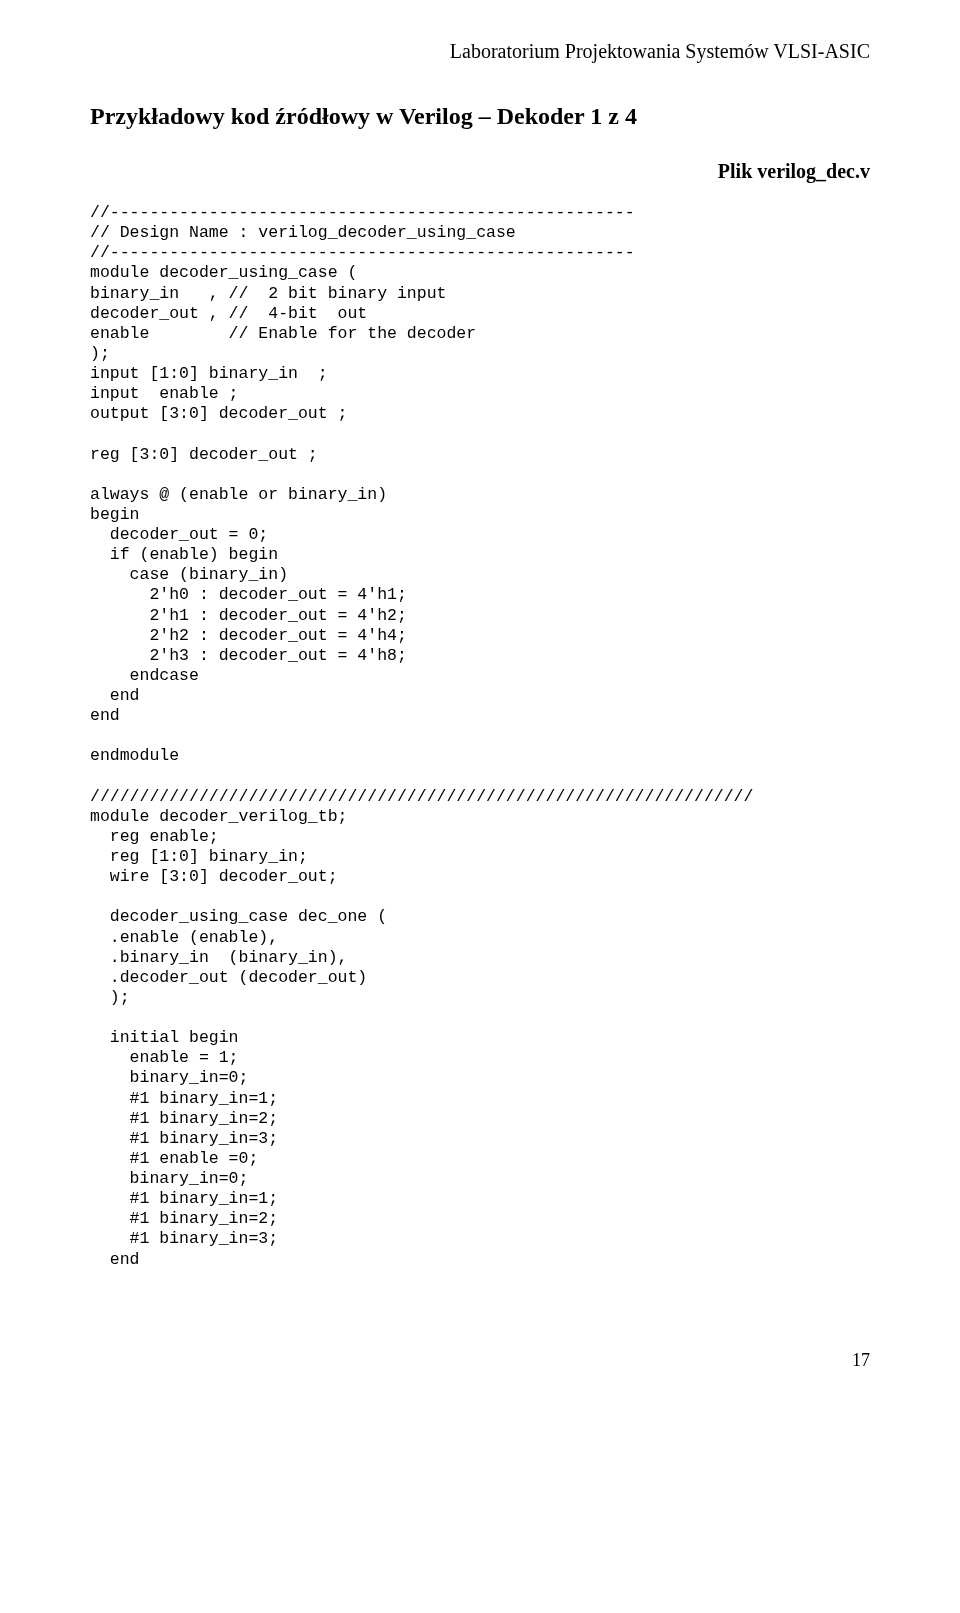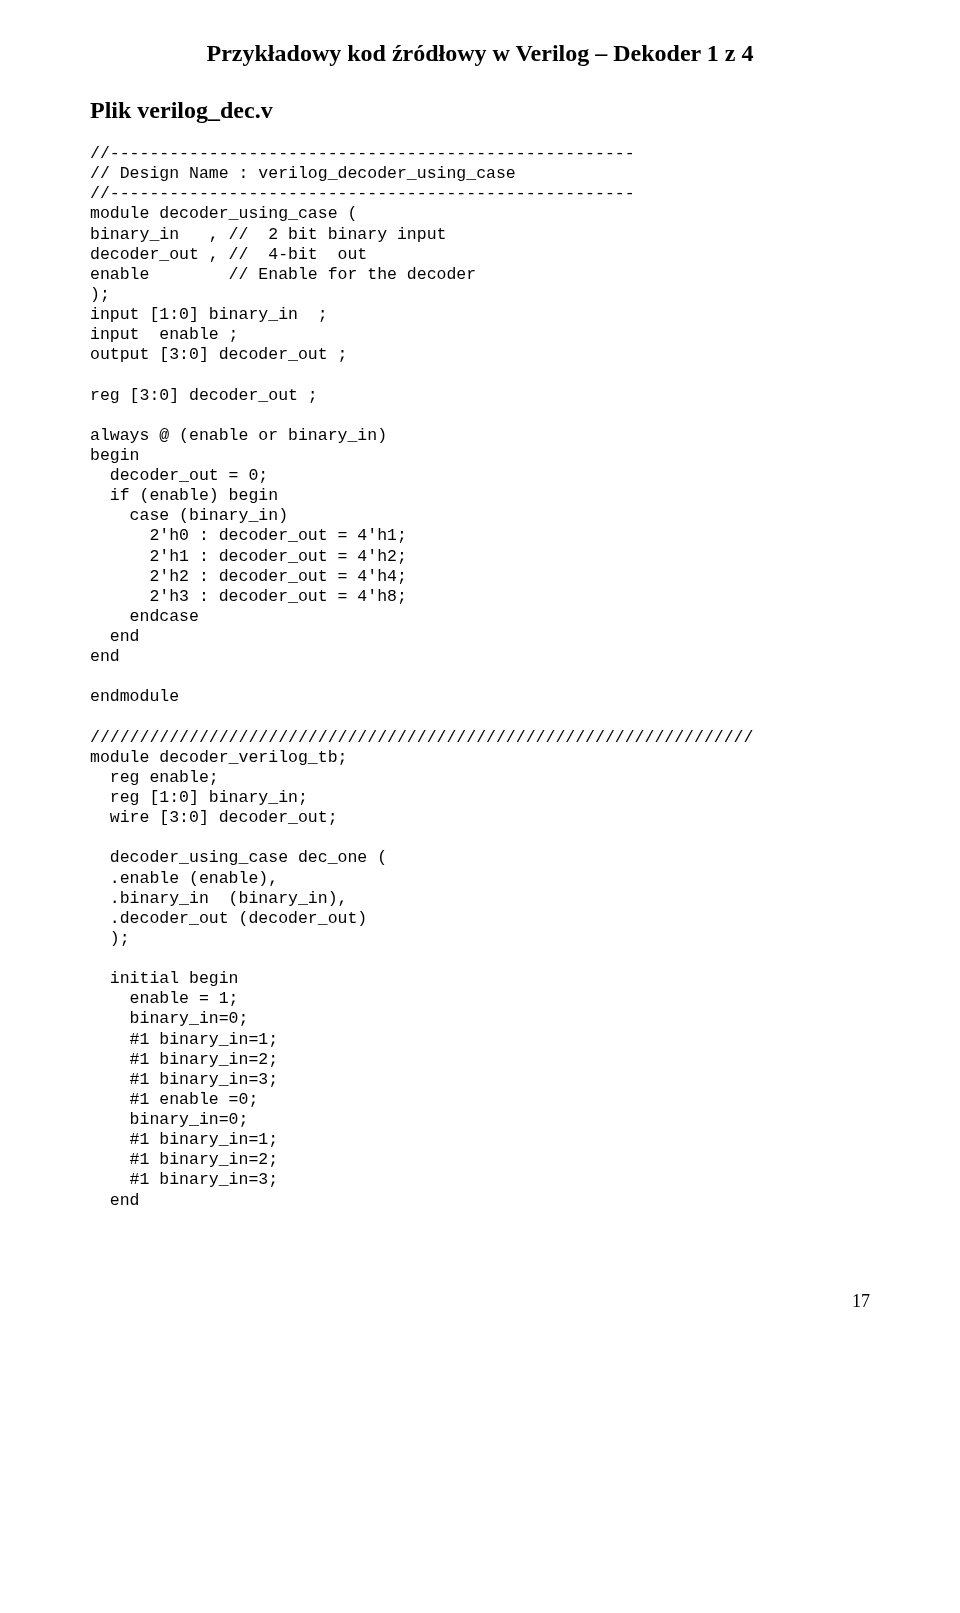--- a/index.html
+++ b/index.html
@@ -13,47 +13,48 @@
     .page {
       padding: 40px 90px 40px 90px;
       box-sizing: border-box;
     }
     .header {
       text-align: right;
       font-size: 20px;
       margin-bottom: 40px;
     }
     .title {
-      text-align: center;
       font-size: 24px;
       font-weight: bold;
       margin-bottom: 30px;
     }
     .section-heading {
-      font-size: 24px;
+      font-size: 20px;
       font-weight: bold;
       margin-bottom: 20px;
+      text-align: right;
     }
     .code {
       font-family: 'Courier New', Courier, monospace;
       font-size: 16.5px;
       line-height: 1.22;
       white-space: pre;
       margin-bottom: 20px;
     }
     .page-number {
       text-align: right;
       font-size: 18px;
       margin-top: 80px;
     }
   </style>
 </head>
 <body>
 
 <div class="page">
+  <div class="header">Laboratorium Projektowania Systemów VLSI-ASIC</div>
   <div class="title">Przykładowy kod źródłowy w Verilog – Dekoder 1 z 4</div>
   <div class="section-heading">Plik verilog_dec.v</div>
   <div class="code">//-----------------------------------------------------
 // Design Name : verilog_decoder_using_case
 //-----------------------------------------------------
 module decoder_using_case (
 binary_in   , //  2 bit binary input
 decoder_out , //  4-bit  out
 enable        // Enable for the decoder
 );

